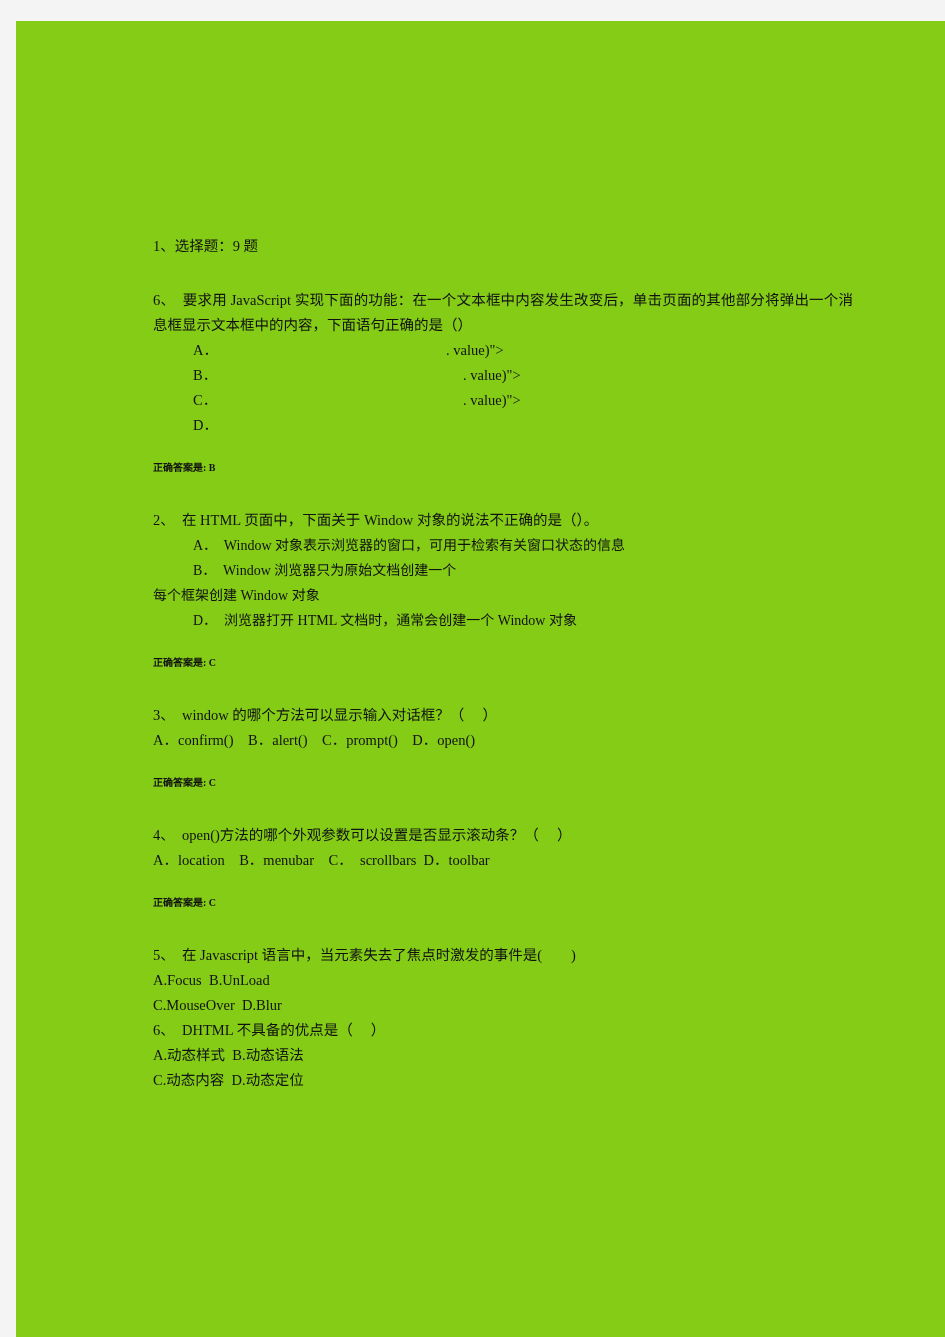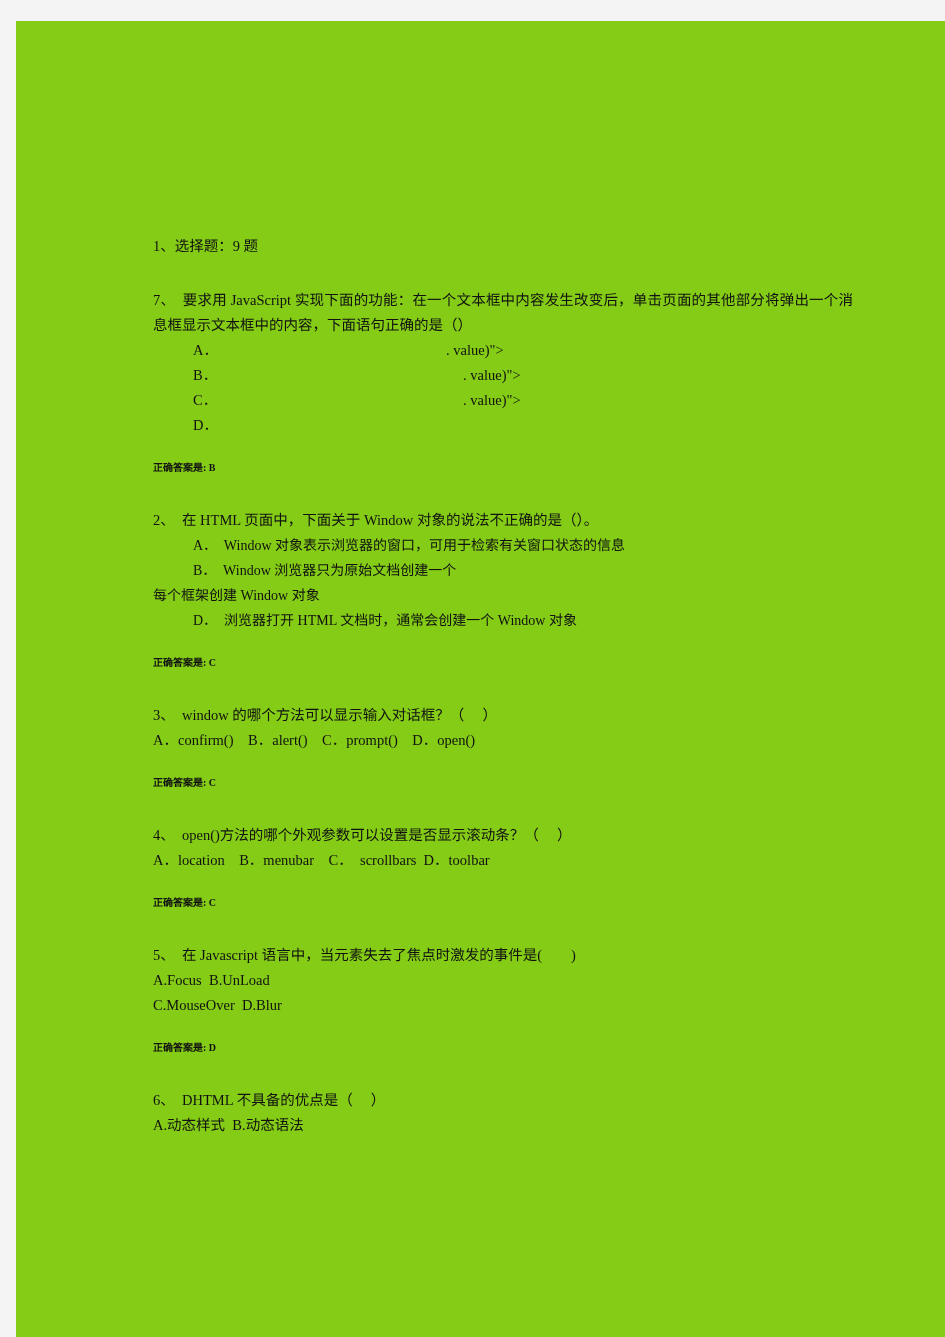--- a/index.html
+++ b/index.html
@@ -102,21 +102,21 @@
 </style>
 </head>
 <body>
 
 <div id="page-sheet">
   <div class="doc-body">
 
     <div class="section-heading">1、选择题：9 题</div>
 
     <div class="question-block">
-      <div class="q-stem">7、  要求用 JavaScript 实现下面的功能：在一个文本框中内容发生改变后，单击页面的其他部分将弹出一个消息框显示文本框中的内容，下面语句正确的是（）</div>
+      <div class="q-stem">6、  要求用 JavaScript 实现下面的功能：在一个文本框中内容发生改变后，单击页面的其他部分将弹出一个消息框显示文本框中的内容，下面语句正确的是（）</div>
 
       <div class="opt-sparse">
         <span class="lbl">A．</span>
         <span class="frag ind1">. value)"&gt;</span>
       </div>
       <div class="opt-sparse">
         <span class="lbl">B．</span>
         <span class="frag ind2">. value)"&gt;</span>
       </div>
       <div class="opt-sparse">
@@ -163,25 +163,22 @@
       <div class="answer">
         <span>正确答案是:</span>
         <span>C</span>
       </div>
     </div>
 
     <div class="question-block">
       <div class="q-stem">5、  在 Javascript 语言中，当元素失去了焦点时激发的事件是(        )</div>
       <div class="opt-flush">A.Focus  B.UnLoad</div>
       <div class="opt-flush">C.MouseOver  D.Blur</div>
-      <div class="answer">
-        <span>正确答案是:</span>
-        <span>D</span>
-      </div>
     </div>
 
     <div class="question-block">
       <div class="q-stem">6、  DHTML 不具备的优点是（     ）</div>
       <div class="opt-flush">A.动态样式  B.动态语法</div>
+      <div class="opt-flush">C.动态内容  D.动态定位</div>
     </div>
 
   </div>
 </div>
 
 </body></html>

